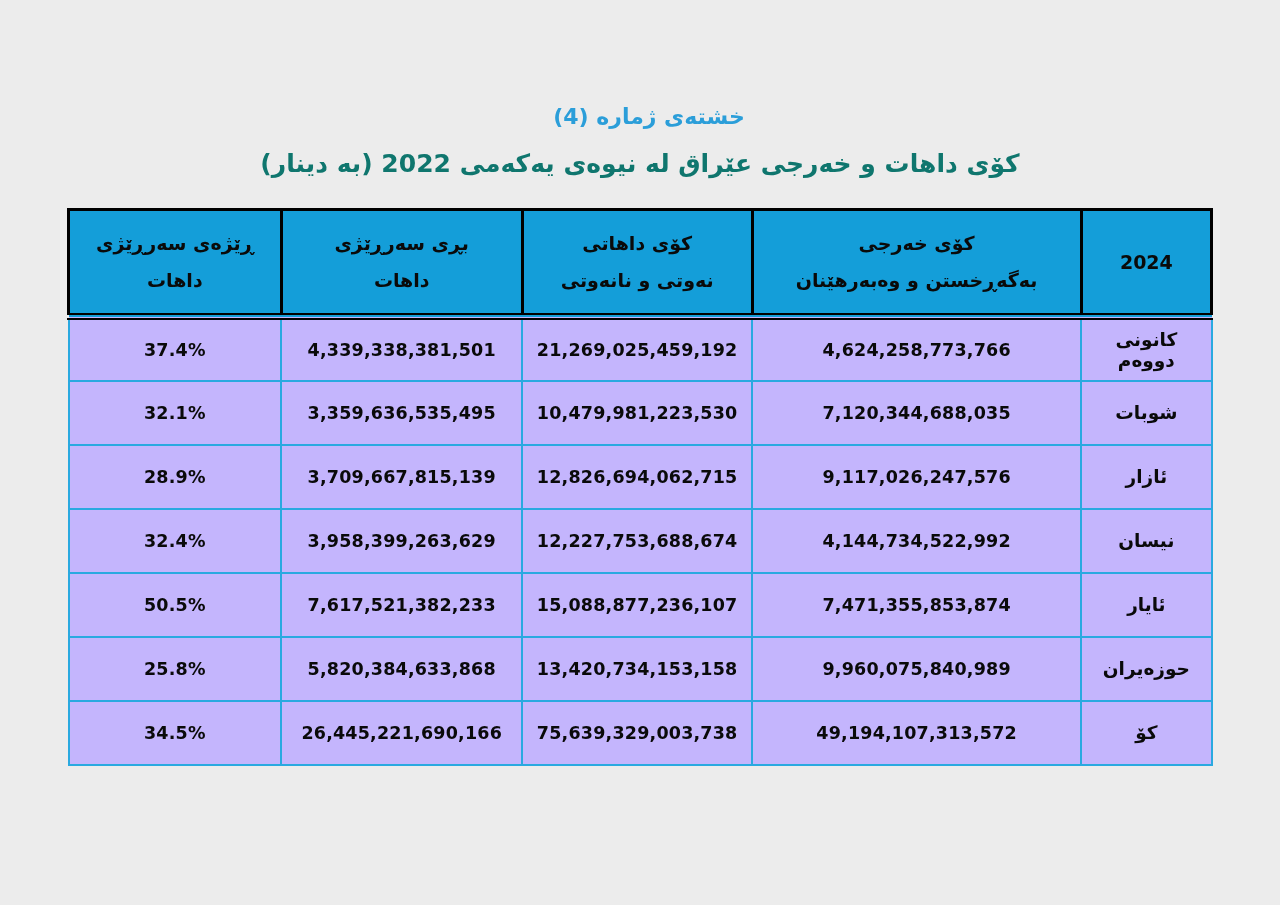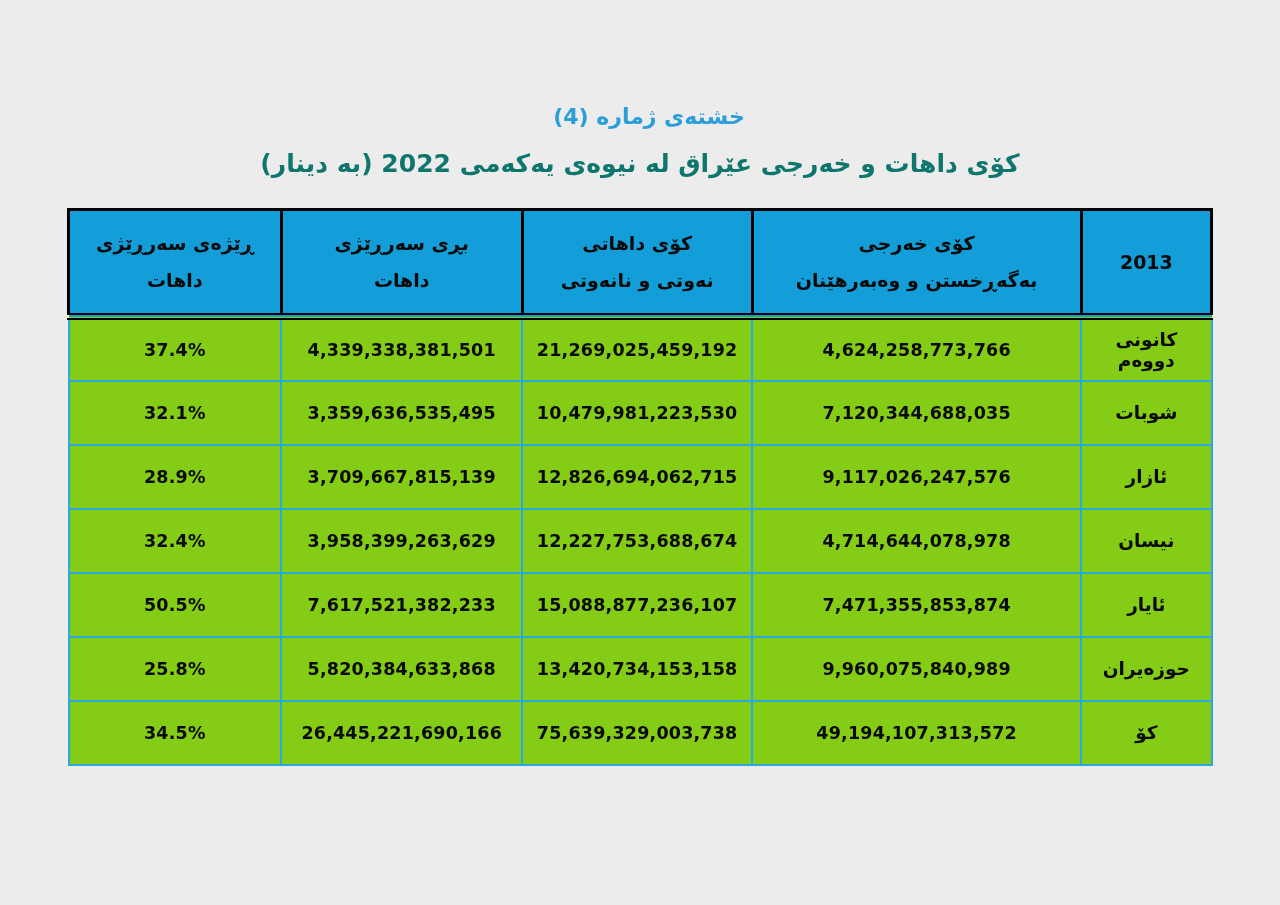--- a/index.html
+++ b/index.html
@@ -53,21 +53,21 @@
     font-size: 19px;
     text-align: center;
     vertical-align: middle;
     padding: 0 4px;
   }
   table.data-table th .hline {
     line-height: 1.0;
     padding: 9px 0;
   }
   table.data-table td {
-    background: #84cc16;
+    background: #c4b5fd;
     border: 2.5px solid #2aa9e0;
     color: #0a0a0a;
     font-weight: bold;
     font-size: 17.5px;
     text-align: center;
     vertical-align: middle;
     padding: 0 6px;
   }
   table.data-table td.num {
     direction: ltr;
@@ -92,21 +92,21 @@
     <colgroup>
       <col style="width:11.4%">
       <col style="width:28.8%">
       <col style="width:20.1%">
       <col style="width:21.1%">
       <col style="width:18.6%">
     </colgroup>
     <thead>
       <tr class="header-row">
         <th>
-          <div class="hline">2013</div>
+          <div class="hline">2024</div>
         </th>
         <th>
           <div class="hline">کۆی خەرجی</div>
           <div class="hline">بەگەڕخستن و وەبەرهێنان</div>
         </th>
         <th>
           <div class="hline">کۆی داهاتی</div>
           <div class="hline">نەوتی و نانەوتی</div>
         </th>
         <th>
@@ -136,21 +136,21 @@
       </tr>
       <tr class="body-row">
         <td class="month">ئازار</td>
         <td class="num">9,117,026,247,576</td>
         <td class="num">12,826,694,062,715</td>
         <td class="num">3,709,667,815,139</td>
         <td class="num">28.9%</td>
       </tr>
       <tr class="body-row">
         <td class="month">نیسان</td>
-        <td class="num">4,714,644,078,978</td>
+        <td class="num">4,144,734,522,992</td>
         <td class="num">12,227,753,688,674</td>
         <td class="num">3,958,399,263,629</td>
         <td class="num">32.4%</td>
       </tr>
       <tr class="body-row">
         <td class="month">ئایار</td>
         <td class="num">7,471,355,853,874</td>
         <td class="num">15,088,877,236,107</td>
         <td class="num">7,617,521,382,233</td>
         <td class="num">50.5%</td>

